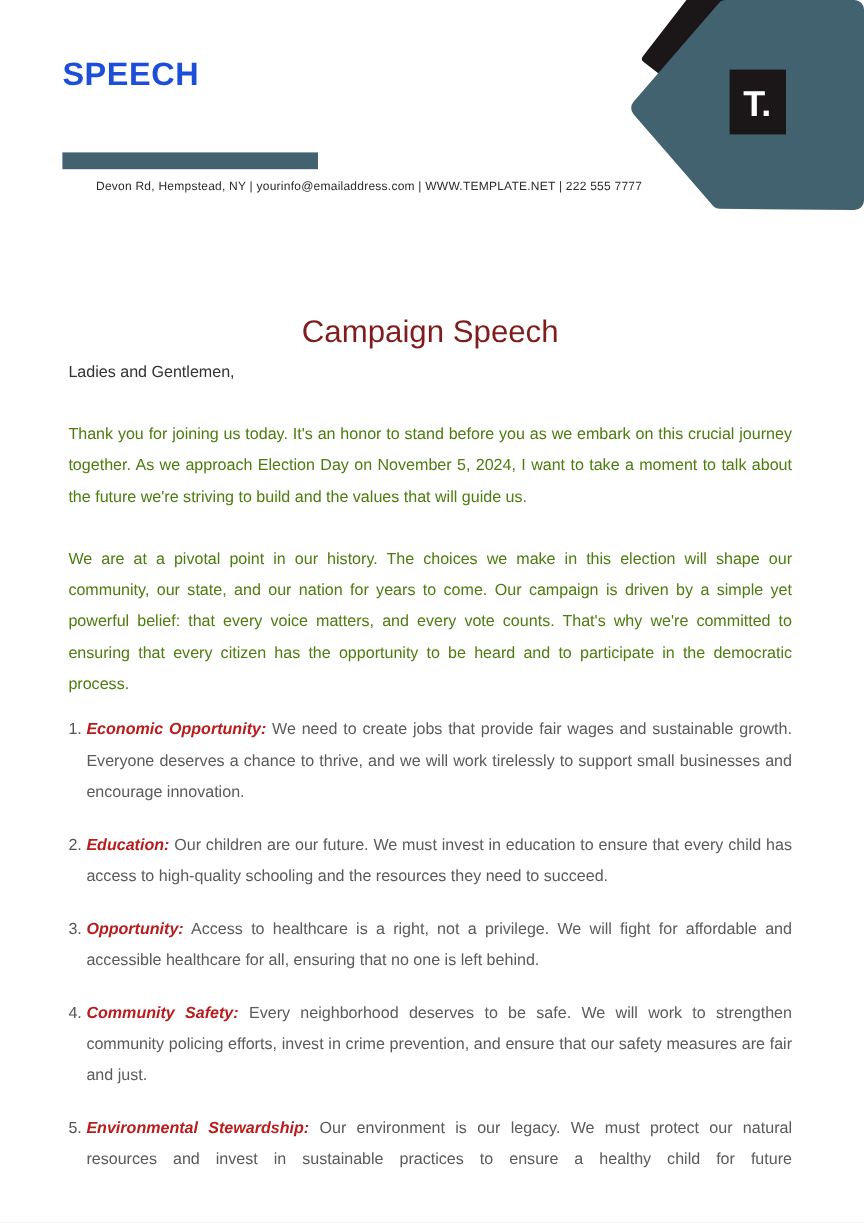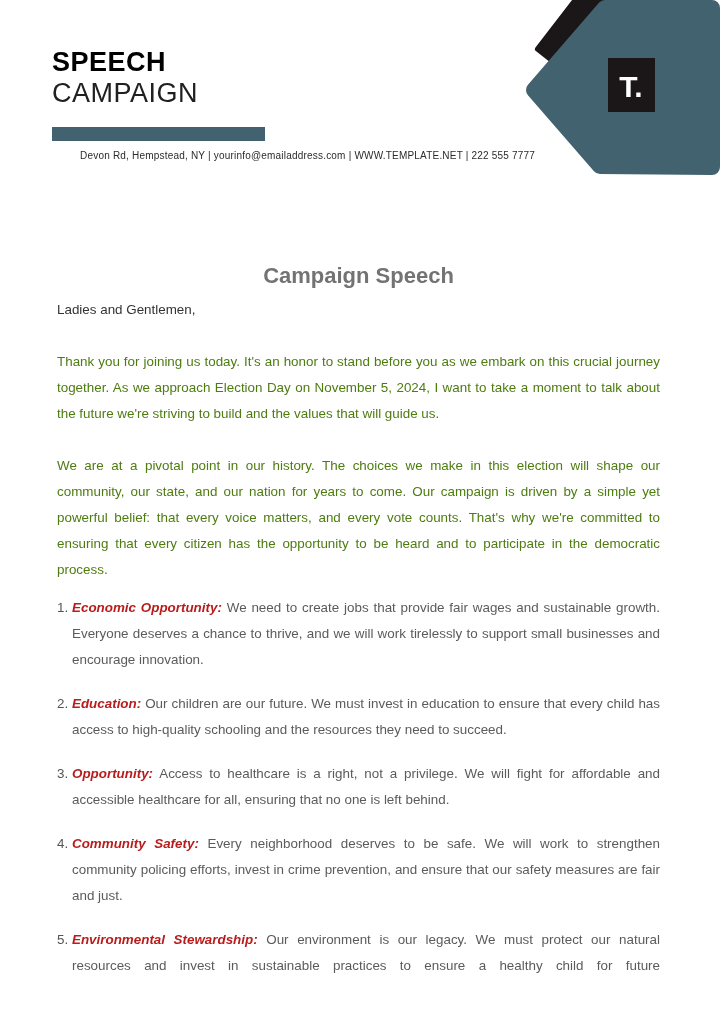--- a/index.html
+++ b/index.html
@@ -9,21 +9,21 @@
     background:#ffffff;
     overflow:hidden;
     font-family:"Liberation Sans","DejaVu Sans",sans-serif;
     margin:0 auto;
   }
 
   
   .brand { position:absolute; left:52px; top:47px; }
   .brand-top {
     font-size:27px; font-weight:800; letter-spacing:0.5px;
-    color:#000000; line-height:31px;
+    color:#1d4ed8; line-height:31px;
   }
   .brand-bottom {
     font-size:27px; font-weight:400; letter-spacing:0.5px;
     color:#202020; line-height:31px;
   }
   .accent-bar {
     position:absolute; left:52px; top:127px;
     width:213px; height:14px; background:#43626F;
   }
   .contact {
@@ -31,21 +31,21 @@
     font-size:10px; color:#2b2b2b; letter-spacing:0.2px;
     white-space:nowrap;
     padding-left:28px;
   }
   .corner { position:absolute; top:0; right:0; display:block; }
 
   
   .doc { position:absolute; left:57px; top:262px; width:603px; }
   .doc-title {
     margin:0 0 7px 0;
-    font-size:22px; font-weight:700; color:#737373;
+    font-size:26px; font-weight:400; color:#7f1d1d;
     text-align:center; line-height:28px;
   }
   .salutation {
     margin:4px 0 0 0;
     font-size:13.4px; font-weight:400; color:#333;
     line-height:26px;
   }
   .para {
     margin:26px 0 0 0;
     font-size:13.4px; color:#4d7c0f;
@@ -70,21 +70,20 @@
   ol.stances li.justify-all { text-align-last:justify; }
 </style>
 </head>
 <body>
 
 <div class="page">
 
   <header>
     <div class="brand">
       <div class="brand-top">SPEECH</div>
-      <div class="brand-bottom">CAMPAIGN</div>
     </div>
 
     <div class="accent-bar"></div>
 
     <div class="contact">Devon Rd, Hempstead, NY | yourinfo@emailaddress.com | WWW.TEMPLATE.NET | 222 555 7777</div>
 
     <svg class="corner" width="220" height="185" viewBox="0 0 220 185" aria-hidden="true">
 
       <polygon points="82,-8 108,-8 52,60 38,49" fill="#1b1617" stroke="#1b1617" stroke-width="6" stroke-linejoin="round"></polygon>
 

